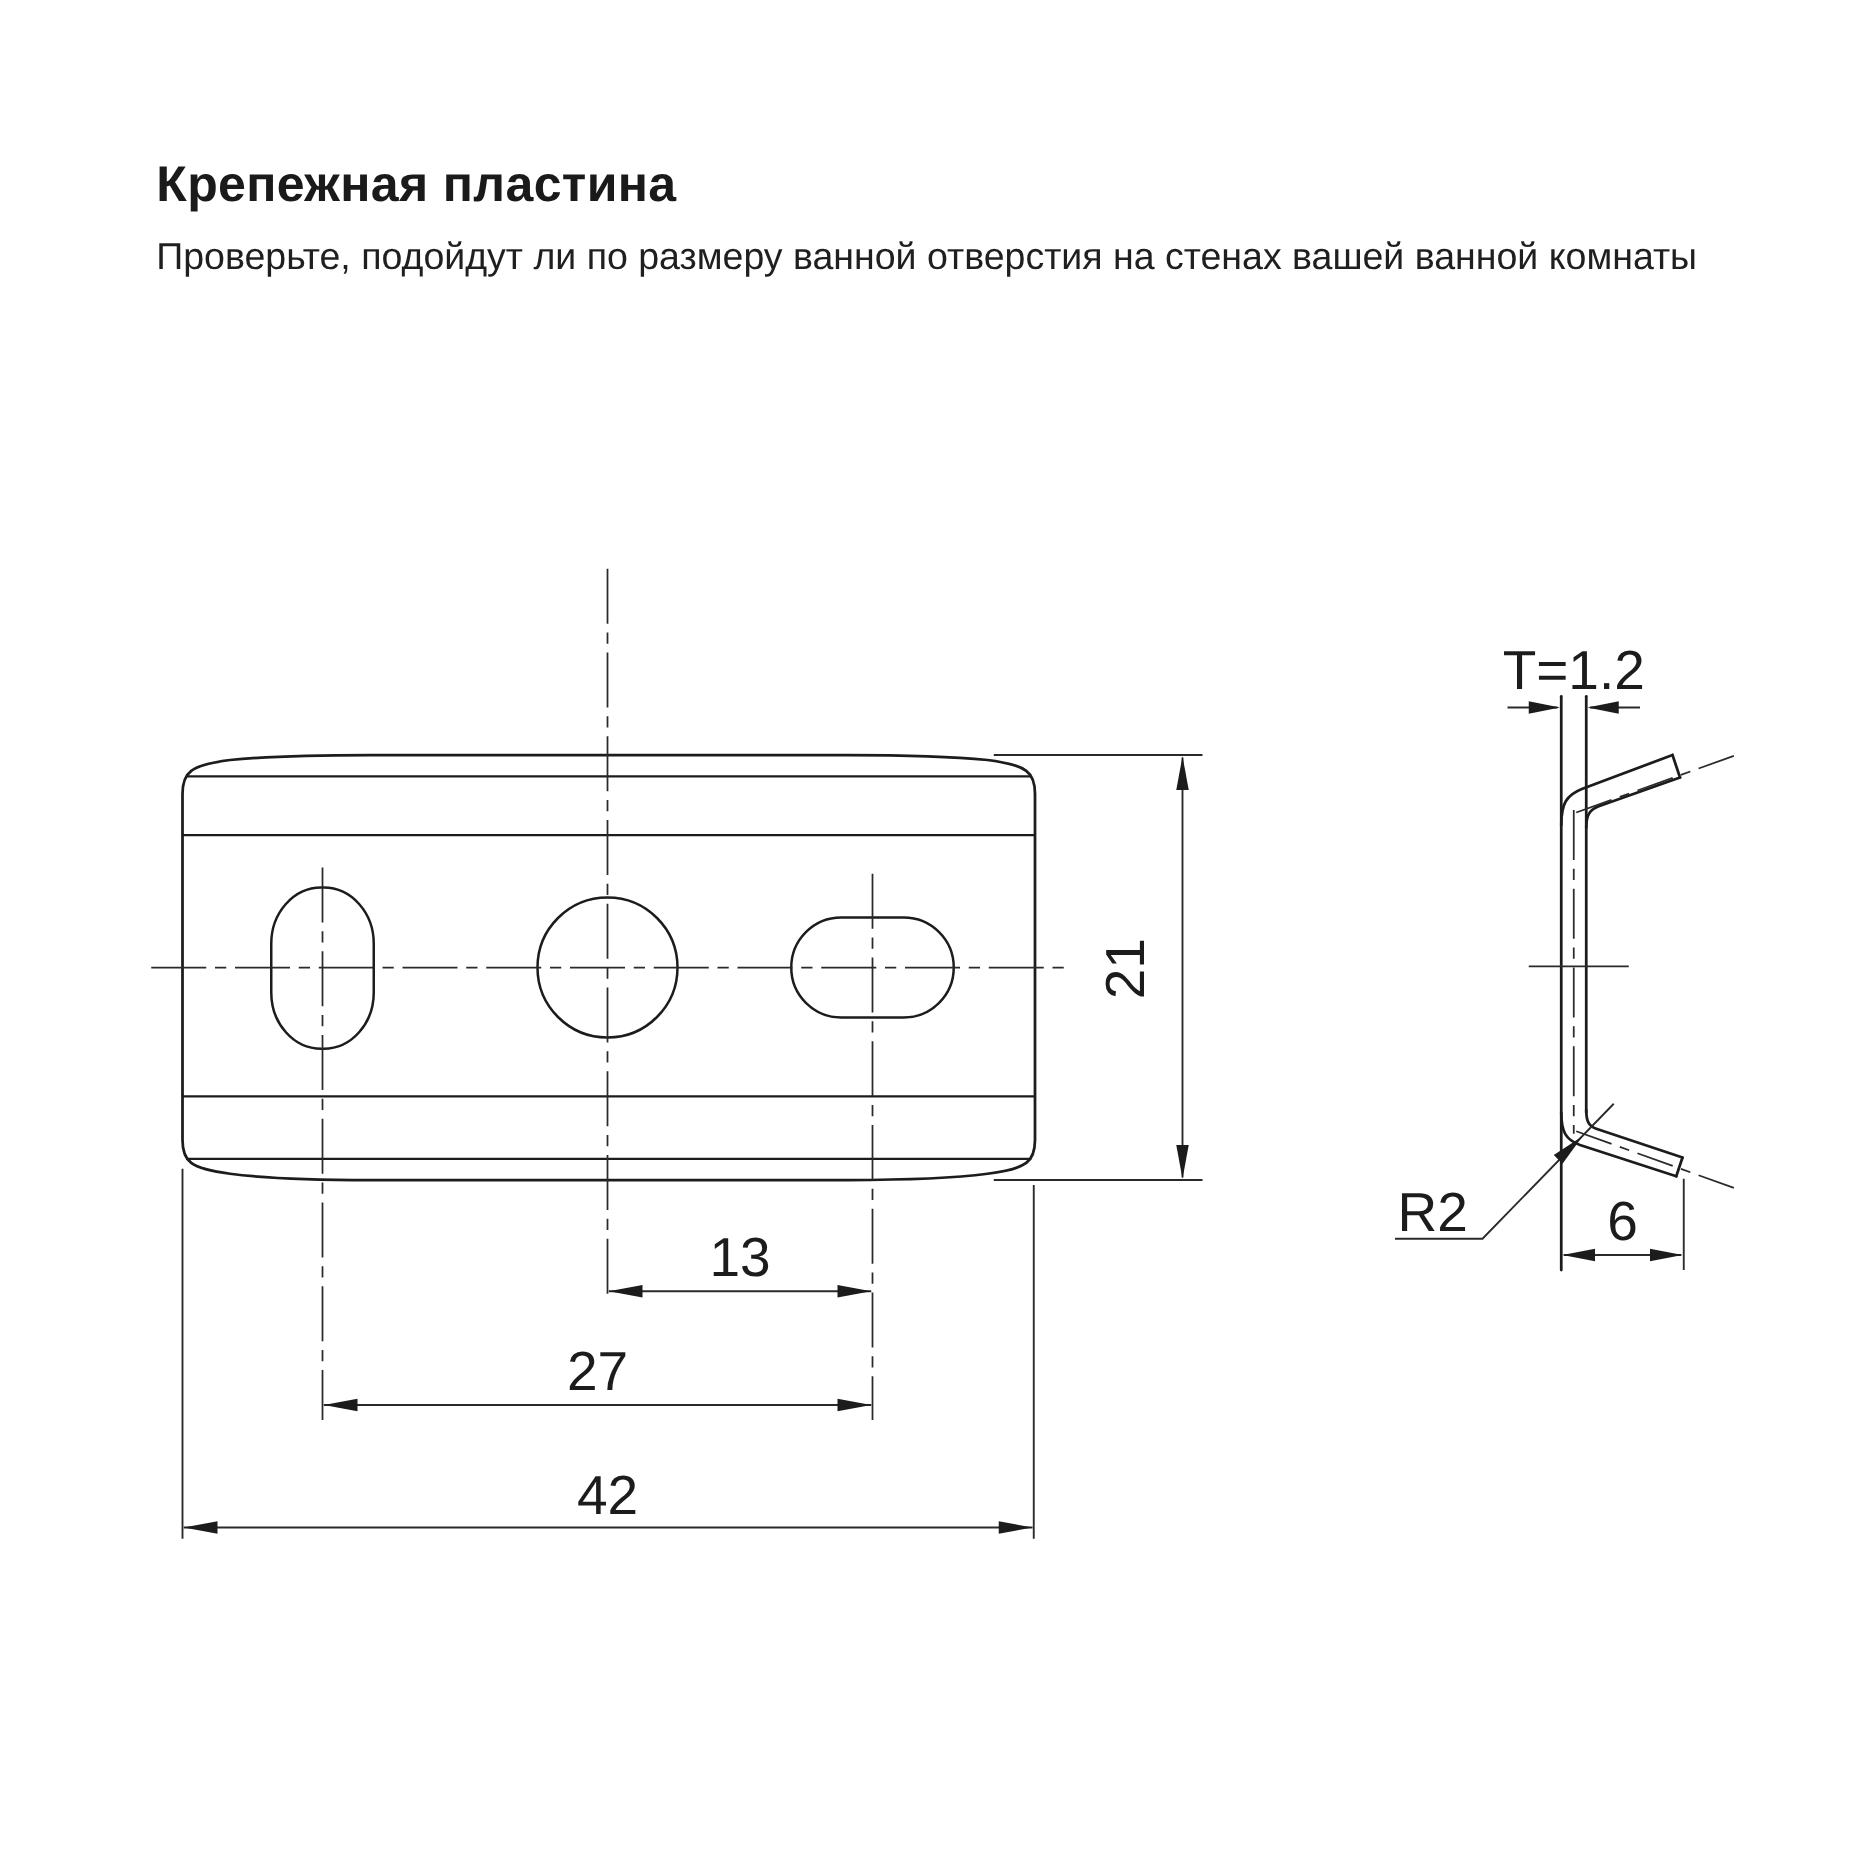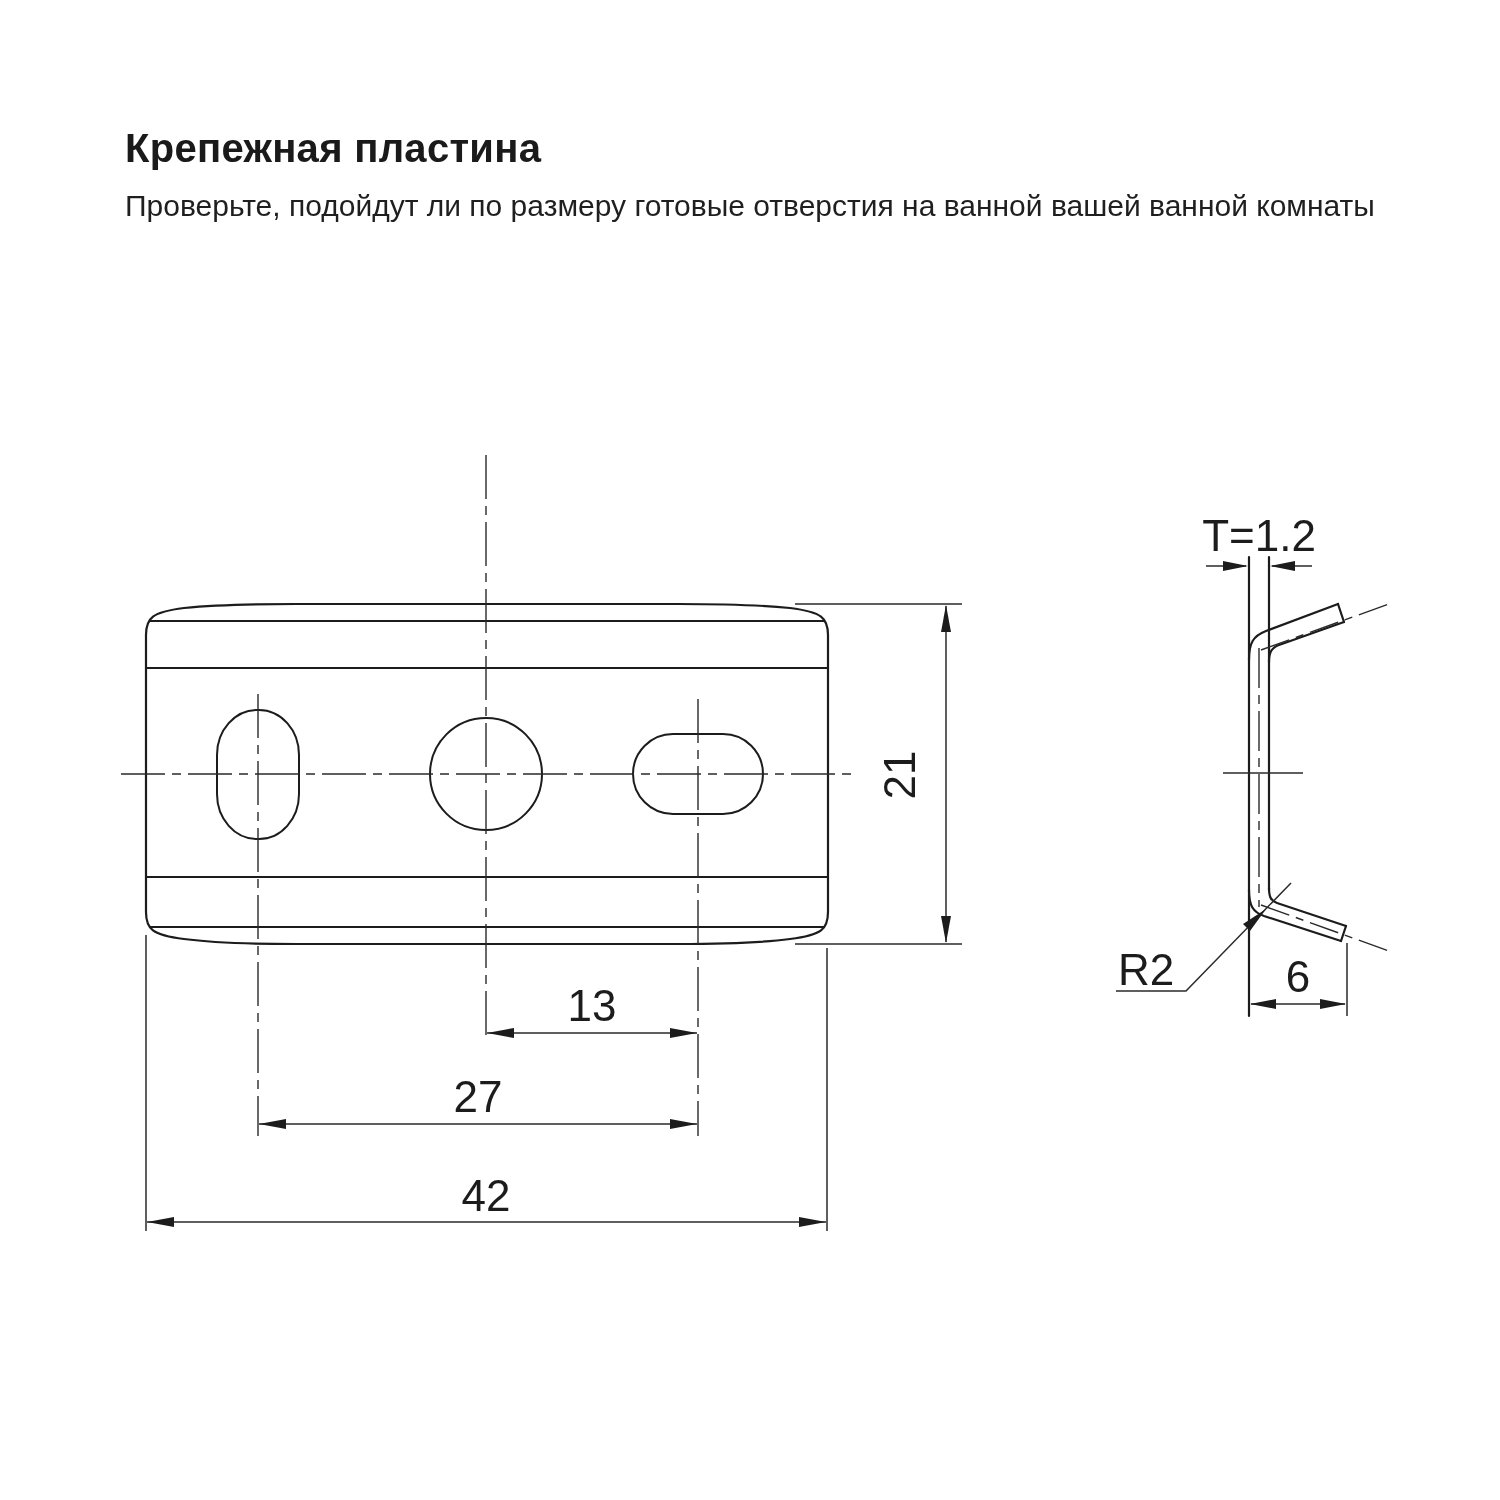--- a/index.html
+++ b/index.html
@@ -86,21 +86,21 @@
   }
 </style>
 </head>
 <body>
 
 <div class="canvas">
 
   <div class="doc-title">Крепежная пластина</div>
 
   <div class="doc-desc">
-    <div>Проверьте, подойдут ли по размеру готовые отверстия на ванной вашей ванной комнаты</div>
+    <div>Проверьте, подойдут ли по размеру ванной отверстия на стенах вашей ванной комнаты</div>
   </div>
 
   <svg class="drawing" width="1500" height="1500" viewBox="0 0 1500 1500">
 
     <g>
 
       <path class="contour" d="
         M 146 635
         C 146 618 152 612 184 608
         C 214 605 246 604 296 604

